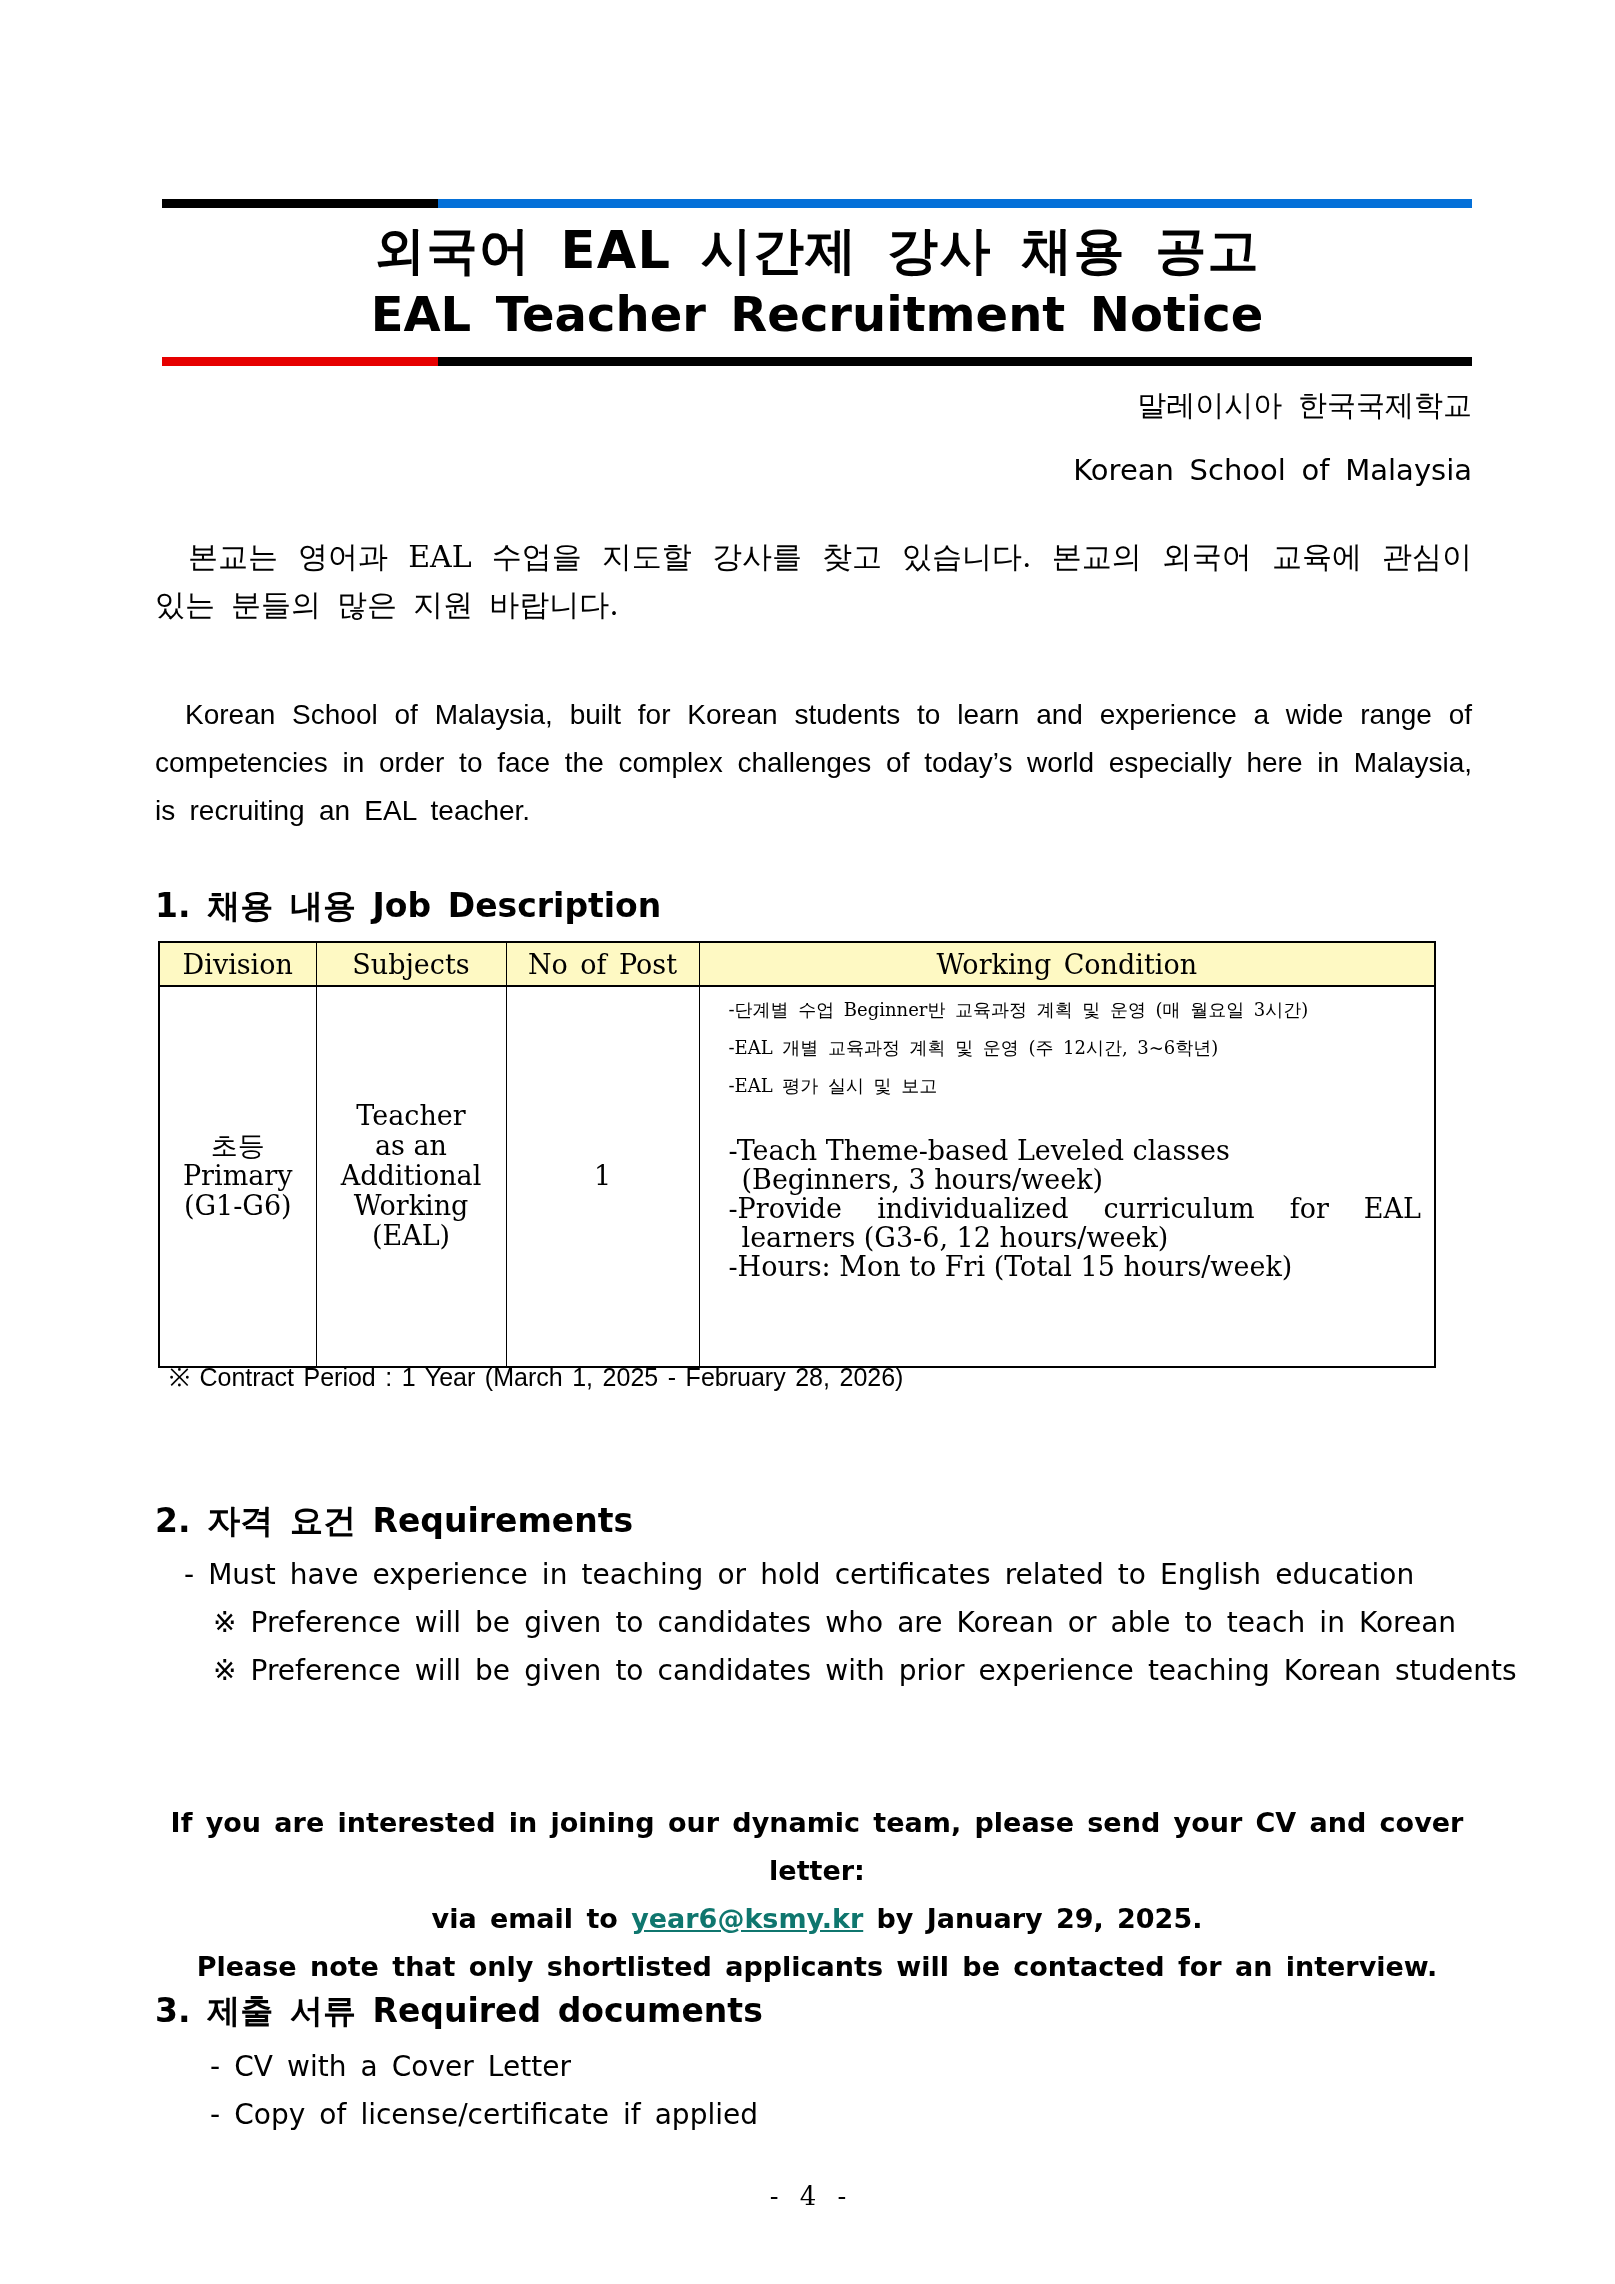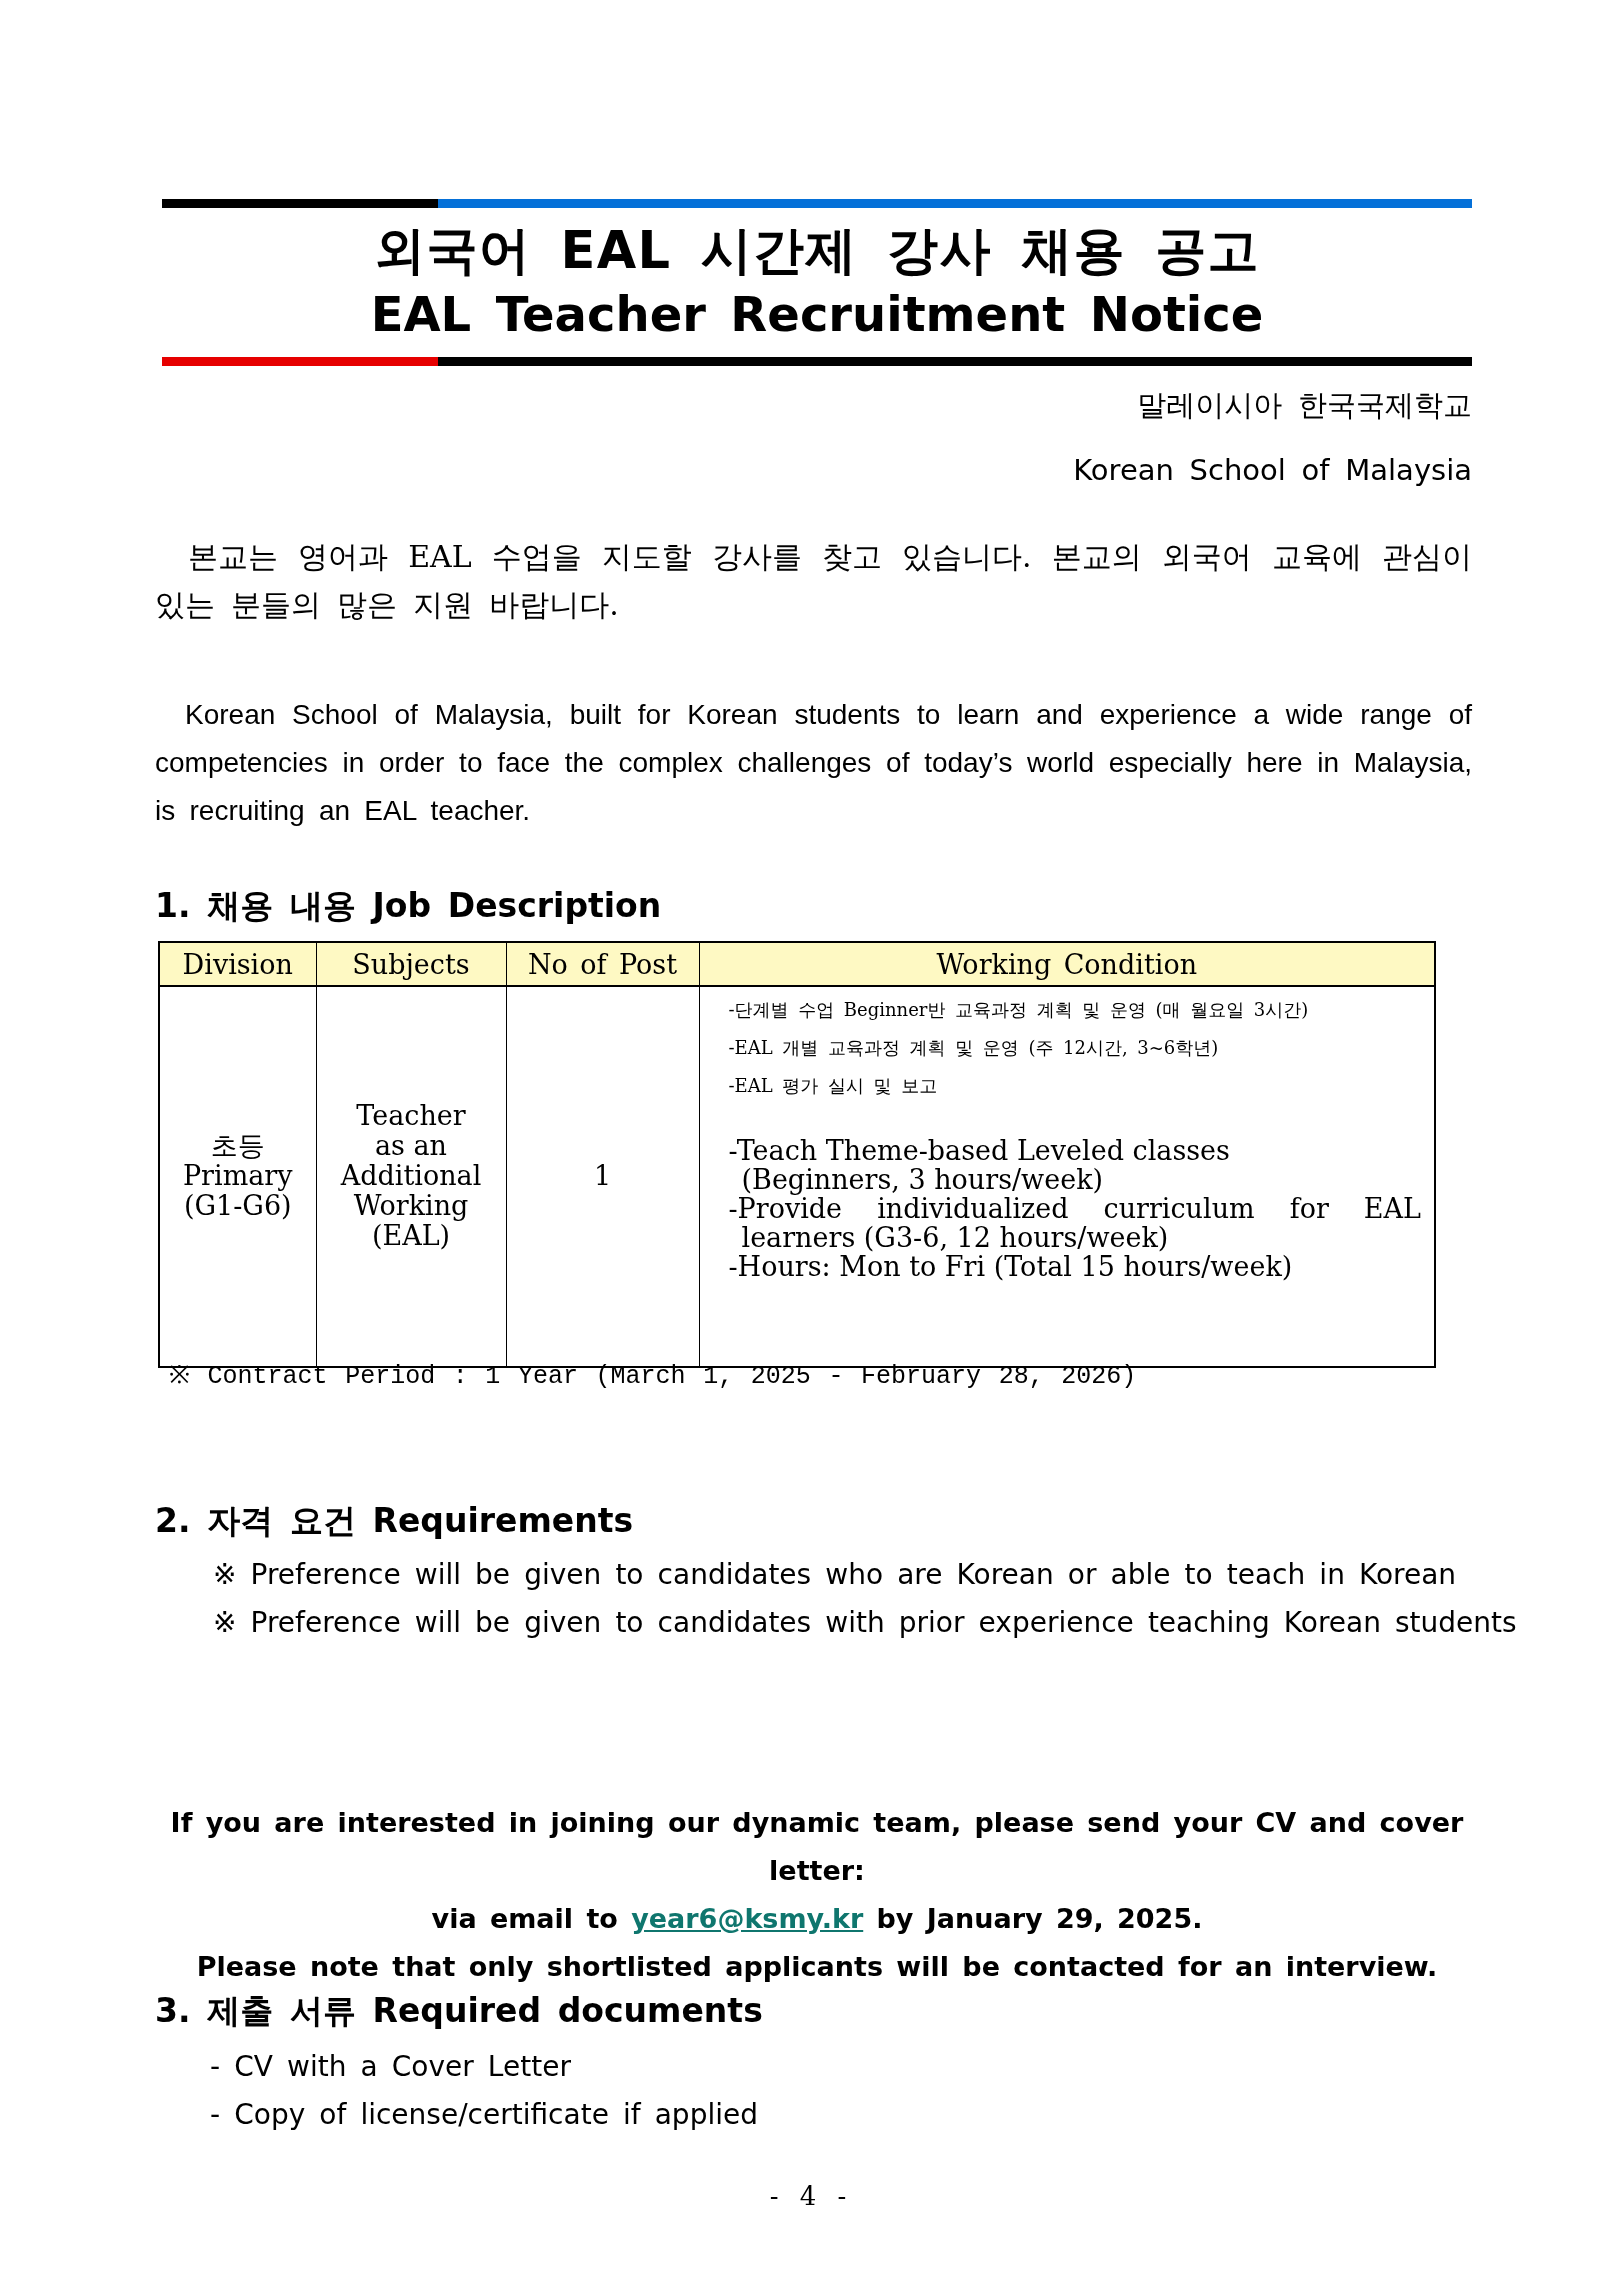--- a/index.html
+++ b/index.html
@@ -123,21 +123,21 @@
     .wc-ko { font-size: 18px; line-height: 38px; text-align: justify; word-spacing: 3.9px; }
     .wc-ko .wc-item { margin: 0; }
     .wc-gap { height: 31px; }
     .wc-en { font-size: 27px; line-height: 29px; }
     .wc-en .en-item { margin: 0; }
     .wc-en .cont { padding-left: 13px; }
     .justify-line { text-align: justify; text-align-last: justify; }
 
     .contract-note {
       left: 169px; top: 1360px;
-      font-family: Liberation Mono, monospace;
+      font-family: Liberation Sans, sans-serif;
       font-size: 25px;
       line-height: 34px;
       word-spacing: 2.6px;
     }
 
     .req-list {
       left: 184px; top: 1551px;
       font-family: "DejaVu Sans", sans-serif;
       font-size: 28px;
       line-height: 48px;
@@ -242,20 +242,21 @@
         </div>
       </td>
     </tr>
   </tbody>
 </table>
 
 <div class="abs contract-note">※ Contract Period : 1 Year (March 1, 2025 - February 28, 2026)</div>
 
 <div class="abs section-heading sec2">2. 자격 요건 Requirements</div>
 <div class="abs req-list">
+  <div>- Must have experience in teaching or hold certificates related to English education</div>
   <div class="sub">※ Preference will be given to candidates who are Korean or able to teach in Korean</div>
   <div class="sub">※ Preference will be given to candidates with prior experience teaching Korean students</div>
 </div>
 
 <div class="abs cta">
   <div>If you are interested in joining our dynamic team, please send your CV and cover letter:</div>
   <div>
     <span>via email to</span>
     <a>year6@ksmy.kr</a>
     <span>by January 29, 2025.</span>

